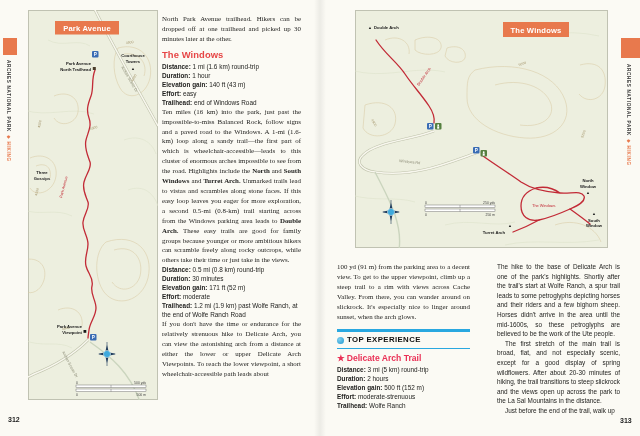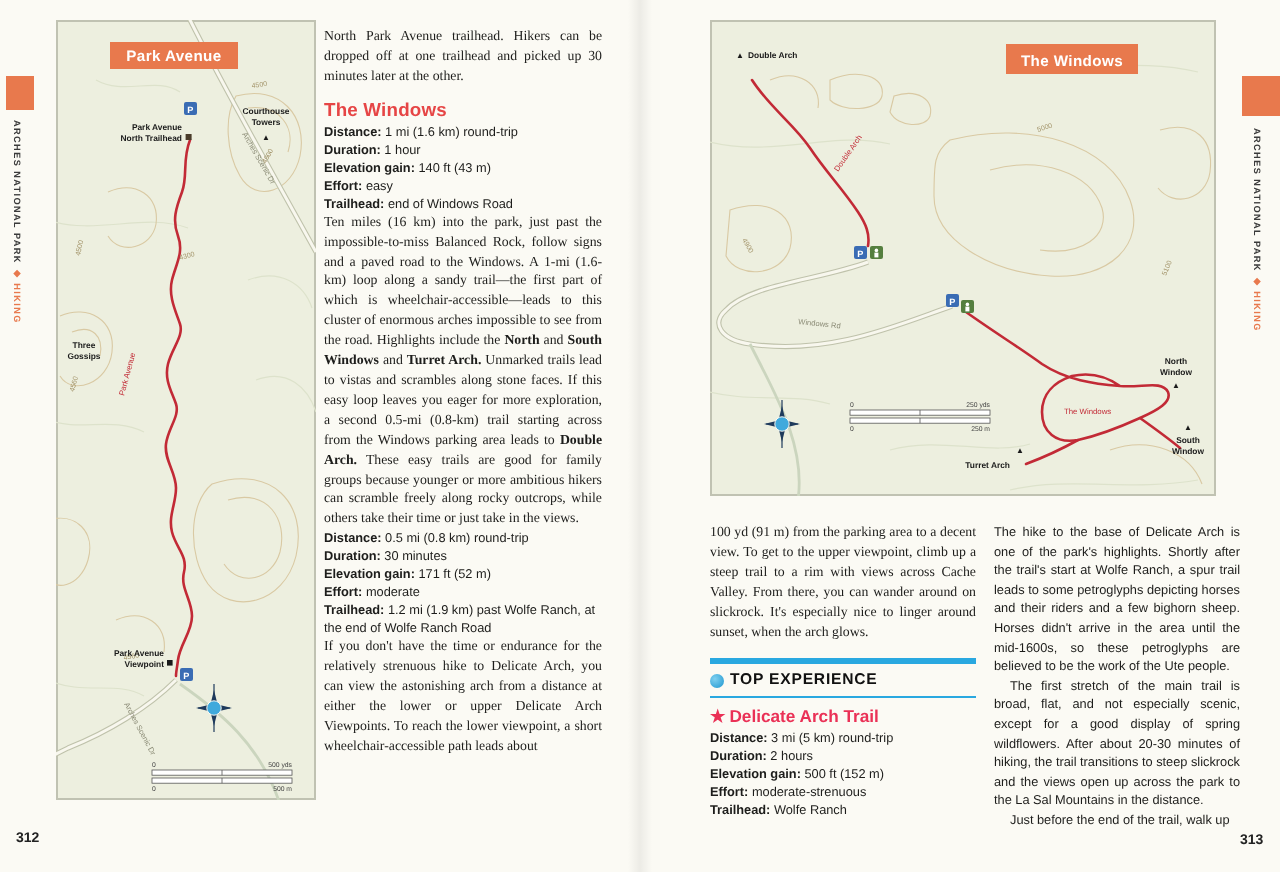--- a/index.html
+++ b/index.html
@@ -266,21 +266,21 @@
       <text x="0" y="13.5">0</text>
       <text x="70" y="13.5" text-anchor="end">250 m</text>
     </g>
 
     <g>
       <rect x="148" y="12" width="66" height="15" fill="#E8794D"></rect>
       <text x="181" y="22.8" font-size="7.6" font-weight="bold" fill="#fff" text-anchor="middle" letter-spacing="0.2">The Windows</text>
     </g>
   </svg>
 
-  <div class="col" style="left:355px;top:262px;width:133px;">
+  <div class="col" style="left:337px;top:262px;width:133px;">
     <div>100 yd (91 m) from the parking area to a decent view. To get to the upper viewpoint, climb up a steep trail to a rim with views across Cache Valley. From there, you can wander around on slickrock. It's especially nice to linger around sunset, when the arch glows.</div>
     <div class="topx">
       <div class="topx-rule"></div>
       <div class="topx-title">
         <span class="topx-dot"></span>
         <span>TOP EXPERIENCE</span>
       </div>
       <div class="topx-rule thin"></div>
       <div class="h2"><span class="star">★</span><span>Delicate Arch Trail</span></div>
       <div class="stats">

